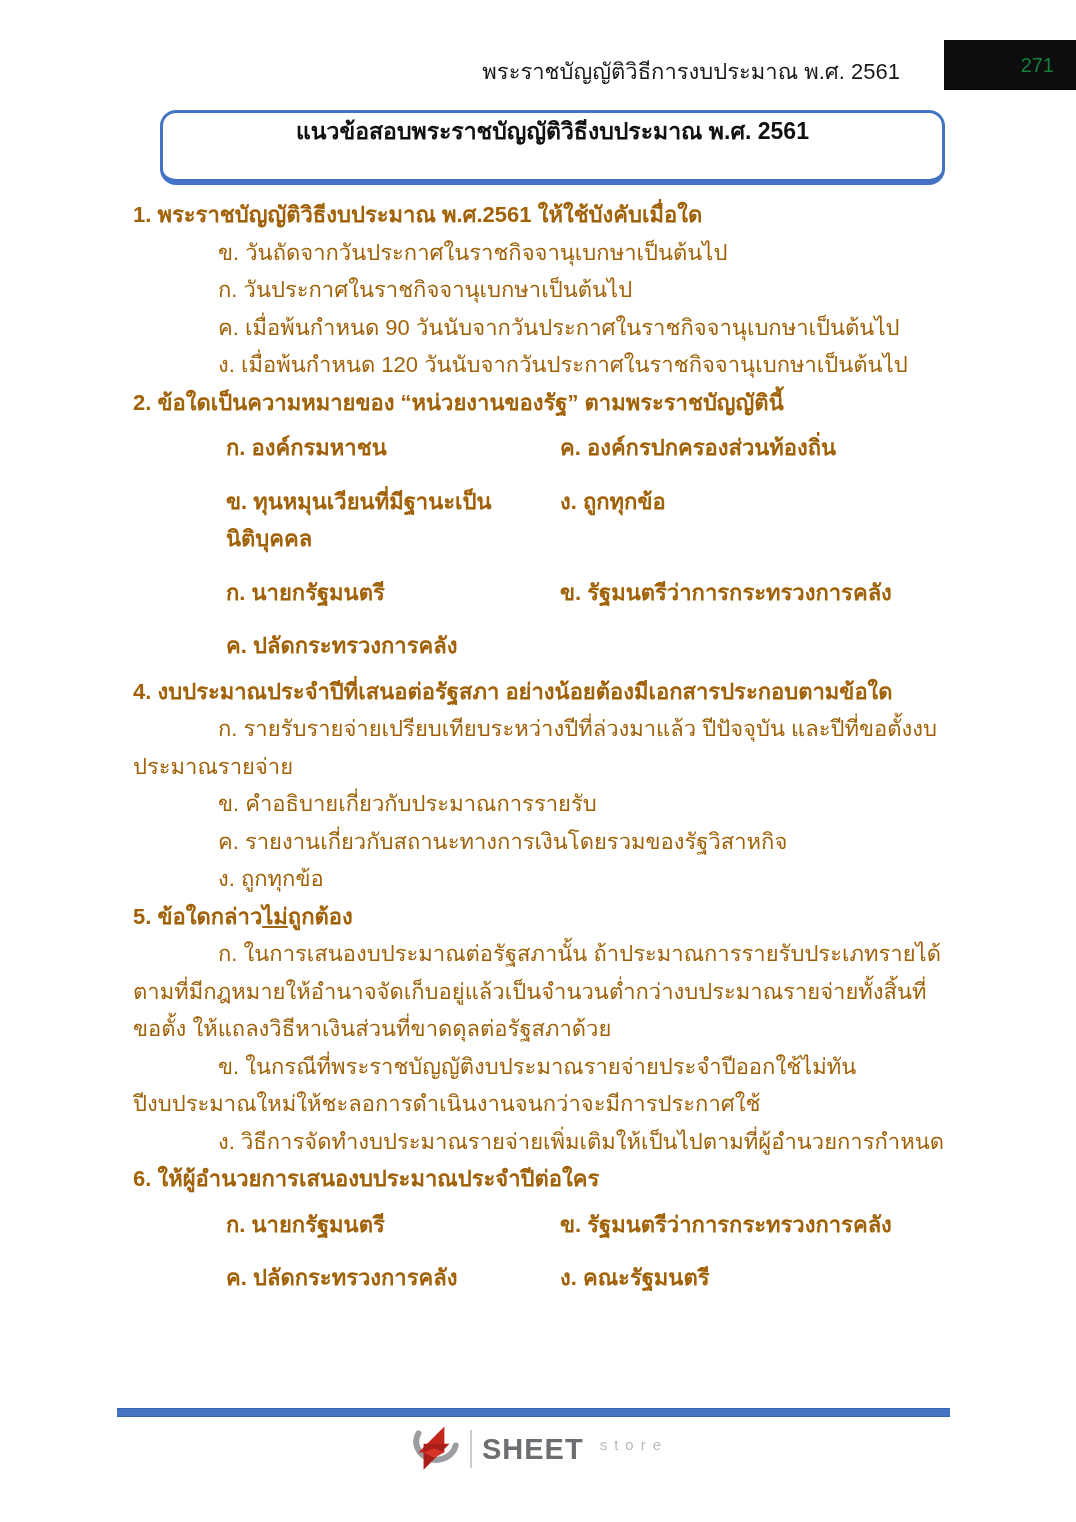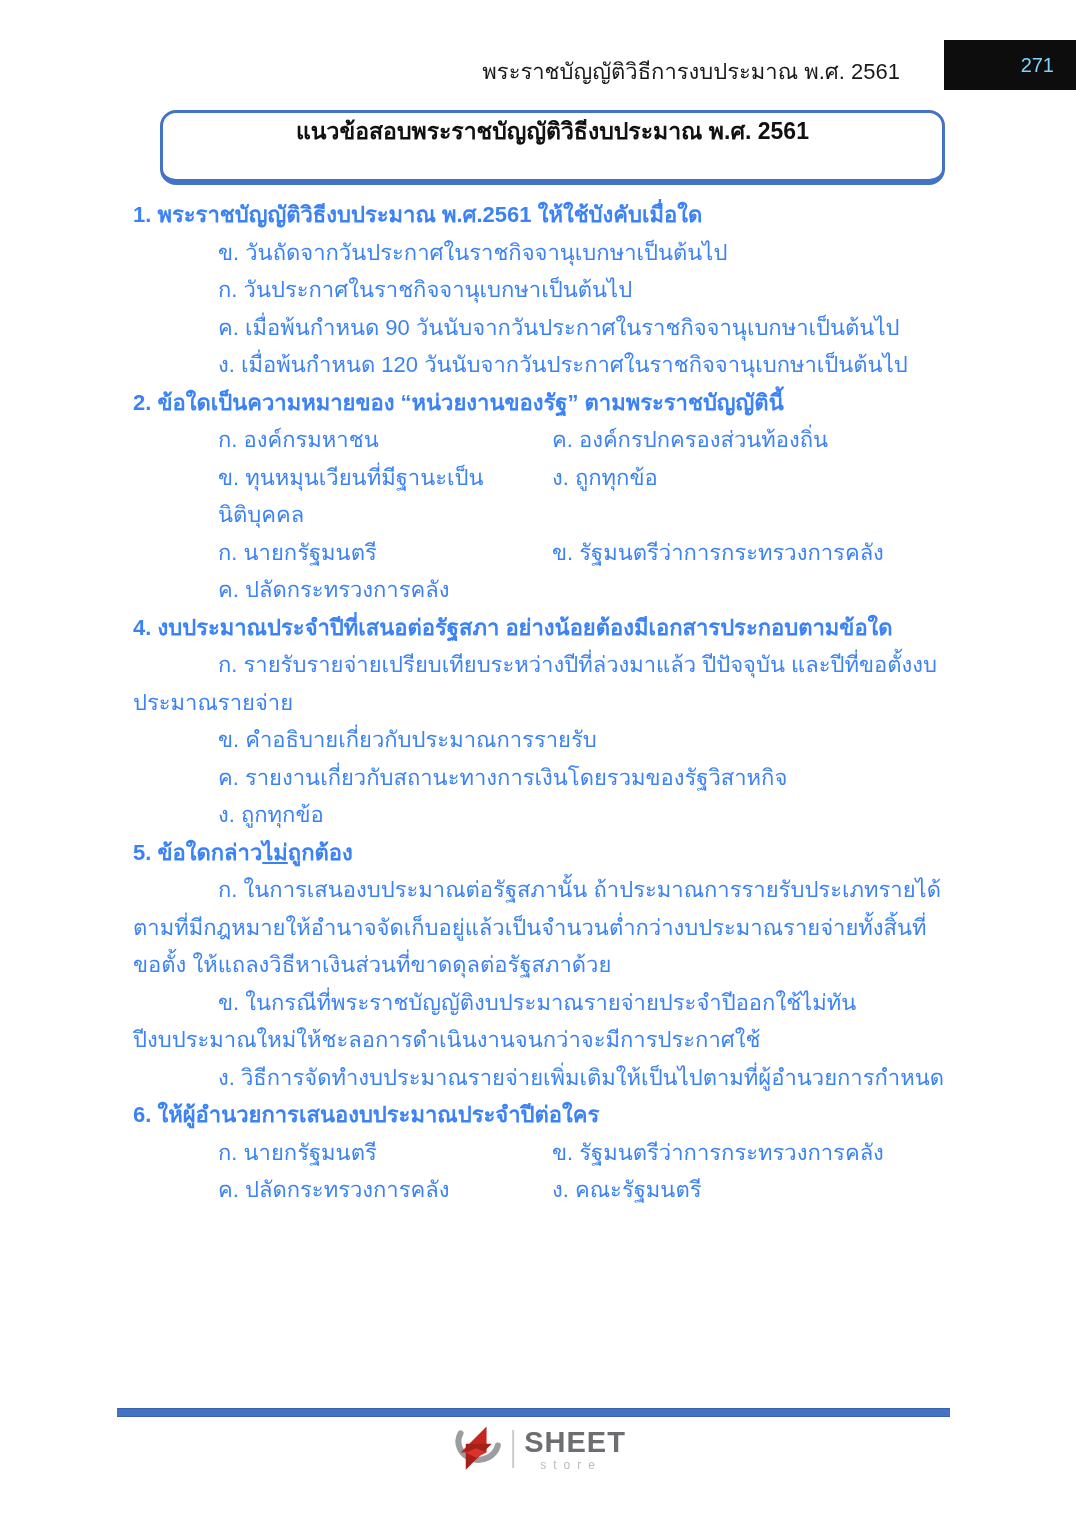--- a/index.html
+++ b/index.html
@@ -23,21 +23,21 @@
     color: #1a1a1a;
     white-space: nowrap;
   }
   .page-number-badge {
     position: absolute;
     top: 40px;
     right: 0;
     width: 132px;
     height: 50px;
     background: #0d0d0d;
-    color: #7dd3fc;
+    color: #15803d;
     font-size: 20px;
     display: flex;
     align-items: center;
     justify-content: flex-end;
     padding-right: 22px;
   }
 
   
   .exam-title-box {
     position: absolute;
@@ -59,38 +59,38 @@
   }
 
   
   .content {
     position: absolute;
     left: 133px;
     top: 196px;
     width: 812px;
     font-size: 22px;
     line-height: 37.5px;
-    color: #3b82f6;
+    color: #a16207;
   }
   .q-heading {
     font-weight: bold;
     margin: 0;
   }
   .q-heading .u { text-decoration: underline; }
   .opt {
     margin: 0;
     text-indent: 85px; 
   }
   .opts-grid {
     display: grid;
     grid-template-columns: 334px 1fr;
     padding-left: 85px;
     margin: 0;
   }
-  .opts-grid .cell { margin: 0; }
+  .opts-grid .cell { margin: 8px; font-weight: bold; }
 
   
   .footer-divider {
     position: absolute;
     left: 117px;
     top: 1408px;
     width: 833px;
     height: 9px;
     background: #4472c4;
     border-top: 1px solid #3763ab;
@@ -104,29 +104,29 @@
     display: flex;
     align-items: center;
     gap: 10px;
   }
   .logo-mark { width: 52px; height: 50px; }
   .logo-sep {
     width: 2px;
     height: 38px;
     background: #c9cbcd;
   }
-  .brand-text { display: flex; flex-direction: column; line-height: 1; }
+  .brand-text { display: flex; flex-direction: row; line-height: 1; }
   .brand-name {
     font-weight: bold;
     font-size: 29px;
     color: #6d6e71;
     letter-spacing: 1px;
   }
   .brand-subname {
-    font-size: 12px;
+    font-size: 15px;
     color: #b8babc;
     letter-spacing: 7px;
     margin-top: 2px;
     margin-left: 16px;
   }
 </style>
 </head>
 <body>
 
 <div class="page">

